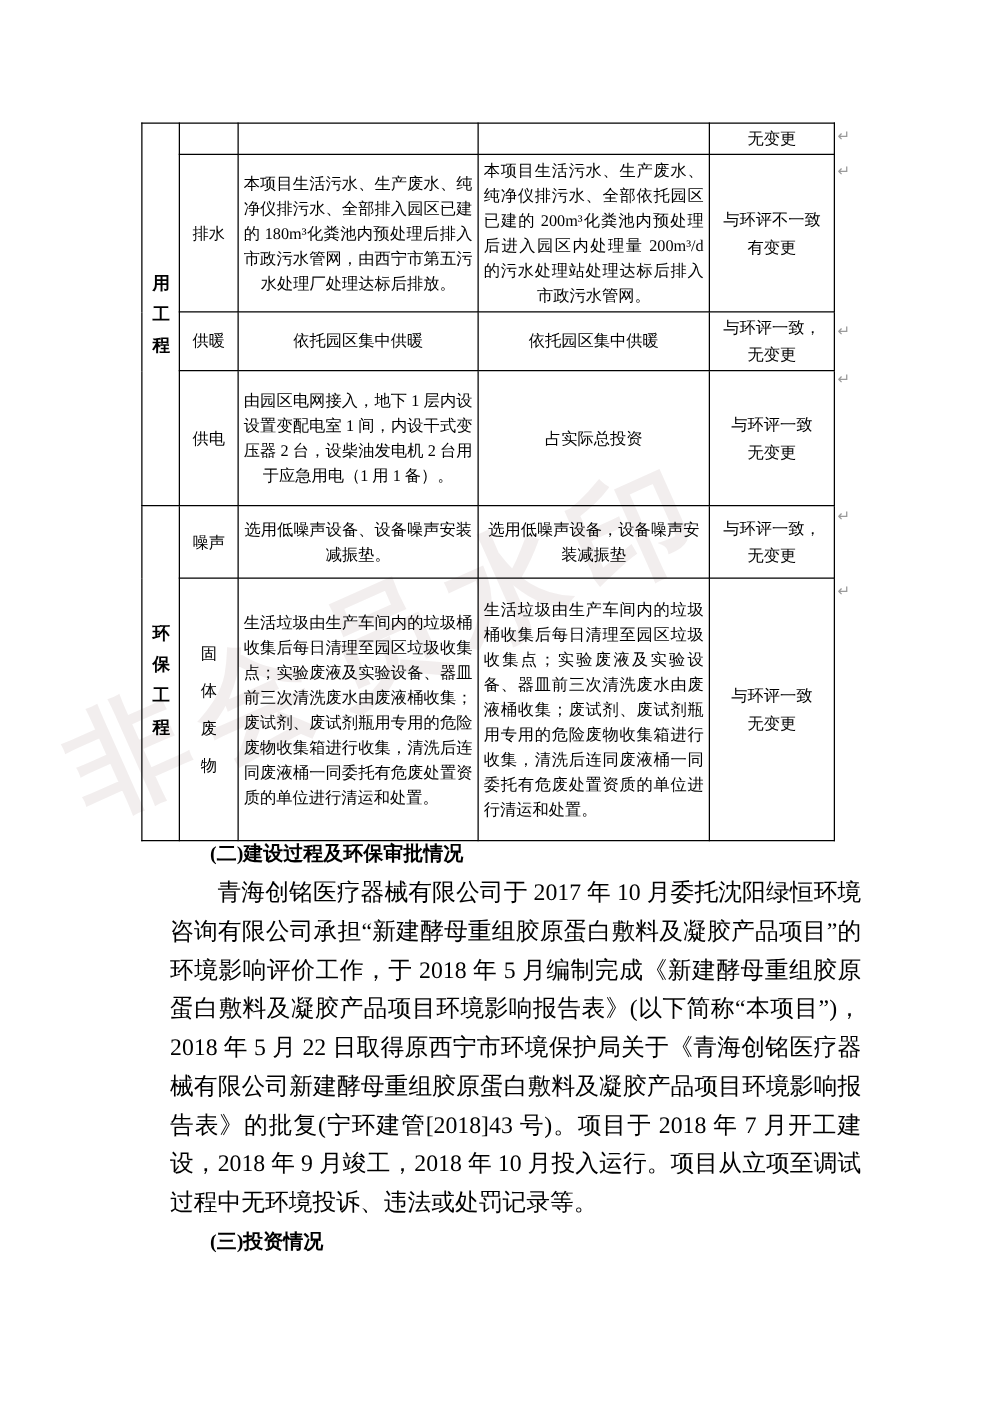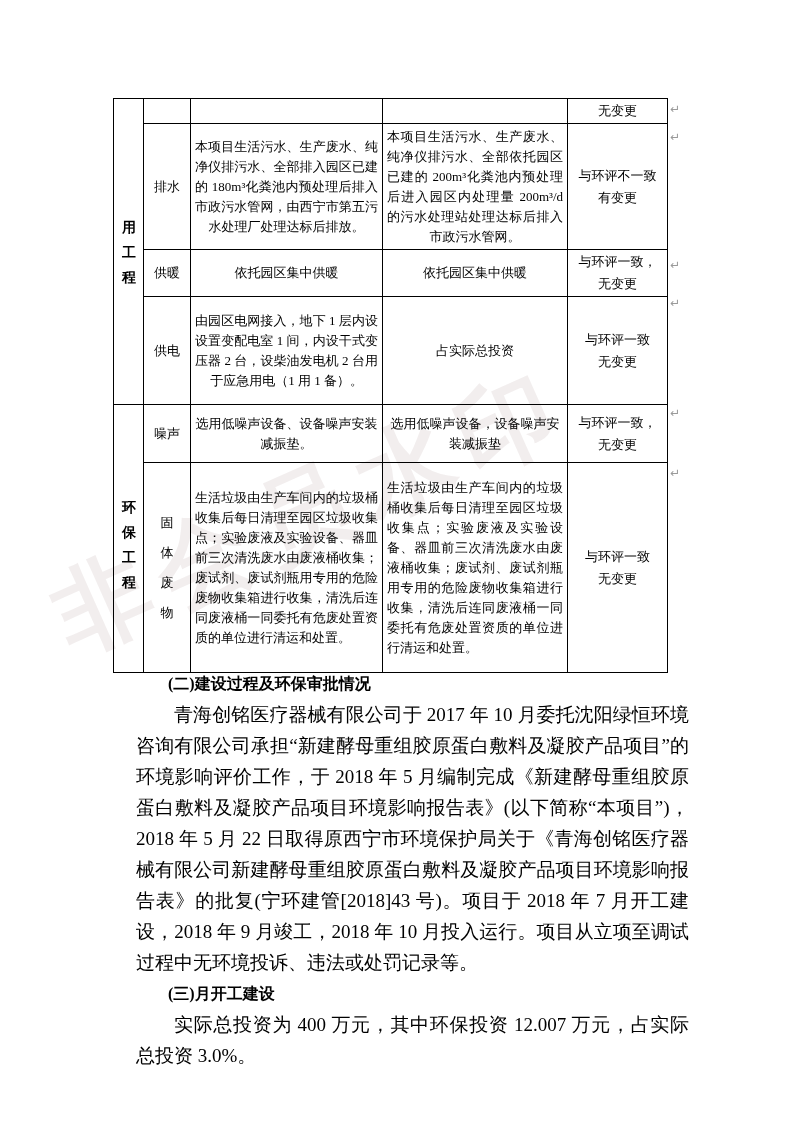--- a/index.html
+++ b/index.html
@@ -134,17 +134,16 @@
   <span class="pmark" style="top:103px">↵</span>
   <span class="pmark" style="top:131px">↵</span>
   <span class="pmark" style="top:259px">↵</span>
   <span class="pmark" style="top:297px">↵</span>
   <span class="pmark" style="top:407px">↵</span>
   <span class="pmark" style="top:467px">↵</span>
 
   <div class="body-text">
     <h3>(二)建设过程及环保审批情况</h3>
     <p>青海创铭医疗器械有限公司于 2017 年 10 月委托沈阳绿恒环境咨询有限公司承担“新建酵母重组胶原蛋白敷料及凝胶产品项目”的环境影响评价工作，于 2018 年 5 月编制完成《新建酵母重组胶原蛋白敷料及凝胶产品项目环境影响报告表》(以下简称“本项目”)，2018 年 5 月 22 日取得原西宁市环境保护局关于《青海创铭医疗器械有限公司新建酵母重组胶原蛋白敷料及凝胶产品项目环境影响报告表》的批复(宁环建管[2018]43 号)。项目于 2018 年 7 月开工建设，2018 年 9 月竣工，2018 年 10 月投入运行。项目从立项至调试过程中无环境投诉、违法或处罚记录等。</p>
-    <h3>(三)月开工建设</h3>
-    <p>实际总投资为 400 万元，其中环保投资 12.007 万元，占实际总投资 3.0%。</p>
+    <h3>(三)投资情况</h3>
   </div>
 
 </div>
 
 </body></html>

